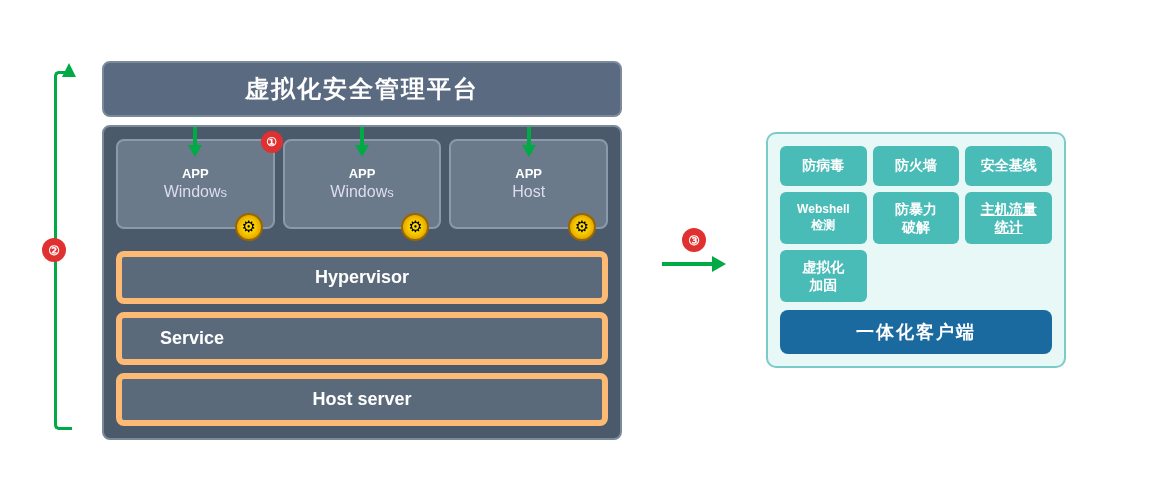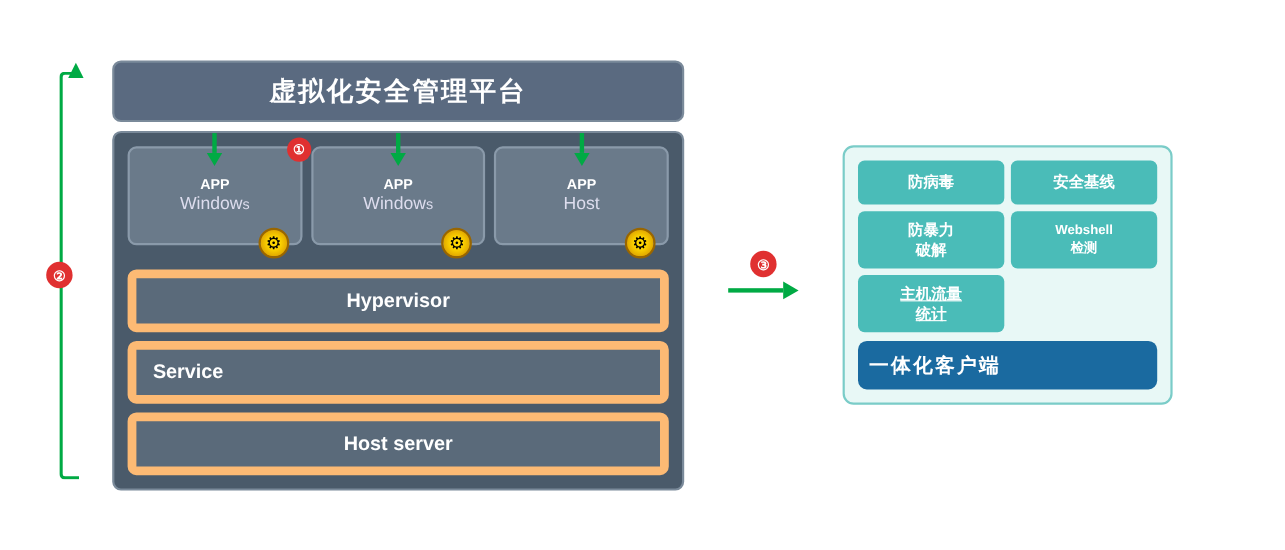--- a/index.html
+++ b/index.html
@@ -174,21 +174,21 @@
       border: 2px solid #996600;
       display: flex;
       align-items: center;
       justify-content: center;
       font-size: 16px;
     }
 
     
     .layer-box {
       background: #5a6a7a;
-      border: 8px solid #fdba74;
+      border: 6px solid #fdba74;
       border-radius: 8px;
       padding: 10px;
       text-align: center;
       color: #fff;
       font-size: 18px;
       font-weight: bold;
     }
 
     
     .middle-arrow {
@@ -238,21 +238,21 @@
       background: #e8f8f6;
       padding: 12px;
       display: flex;
       flex-direction: column;
       gap: 8px;
       min-width: 300px;
     }
 
     .features-grid {
       display: grid;
-      grid-template-columns: 1fr 1fr;
+      grid-template-columns: 1fr 1fr 1fr;
       gap: 6px;
     }
 
     .feature-btn {
       background: #4abcb8;
       border-radius: 6px;
       padding: 8px 4px;
       text-align: center;
       color: #fff;
       font-size: 14px;
@@ -260,20 +260,21 @@
       min-height: 40px;
       display: flex;
       align-items: center;
       justify-content: center;
     }
 
     .client-btn {
       background: #1a6aa0;
       border-radius: 8px;
       padding: 10px;
+      text-align: center;
       color: #fff;
       font-size: 18px;
       font-weight: bold;
       letter-spacing: 2px;
     }
   </style>
 </head>
 <body>
 
 <div class="diagram-container">
@@ -336,44 +337,47 @@
               <div class="gear-circle">⚙</div>
             </div>
           </div>
 
         </div>
 
         <div style="height:6px;"></div>
 
         <div class="layer-box">Hypervisor</div>
 
-        <div class="layer-box" style="text-align:left; padding-left:15px;">Service</div>
+        <div class="layer-box" style="text-align:left; padding-left:38px;">Service</div>
 
         <div class="layer-box">Host server</div>
 
       </div>
     </div>
   </div>
 
   <div class="middle-arrow">
     <div class="badge-3">③</div>
     <div class="arrow-right">
       <div class="arrow-line-h"></div>
       <div class="arrow-head-right"></div>
     </div>
   </div>
 
   <div class="features-panel">
     <div class="features-grid">
       <div class="feature-btn">防病毒</div>
+      <div class="feature-btn">防火墙</div>
       <div class="feature-btn">安全基线</div>
+      <div class="feature-btn" style="white-space:pre-line; line-height:1.3; font-size:12px;">Webshell
+检测</div>
       <div class="feature-btn" style="white-space:pre-line; line-height:1.3;">防暴力
 破解</div>
-      <div class="feature-btn" style="white-space:pre-line; line-height:1.3; font-size:12px;">Webshell
-检测</div>
       <div class="feature-btn" style="white-space:pre-line; line-height:1.3;text-decoration:underline;">主机流量
 统计</div>
+      <div class="feature-btn" style="white-space:pre-line; line-height:1.3;">虚拟化
+加固</div>
       <div style="grid-column: span 1;"></div>
     </div>
     <div class="client-btn">一体化客户端</div>
   </div>
 
 </div>
 
 </body></html>

